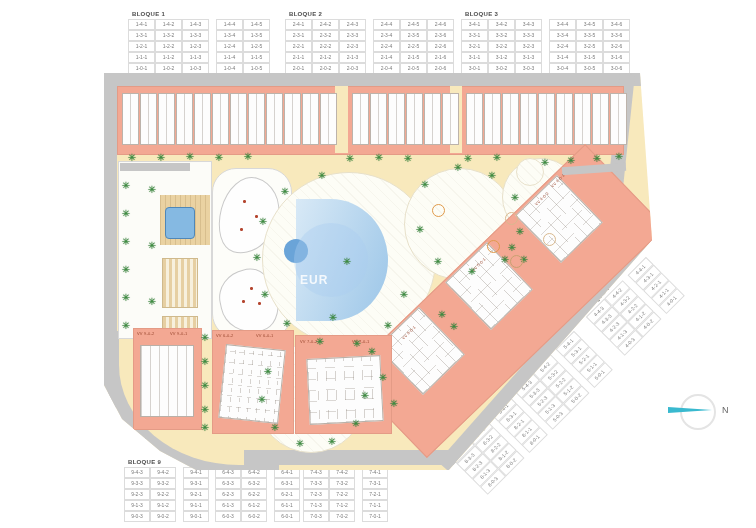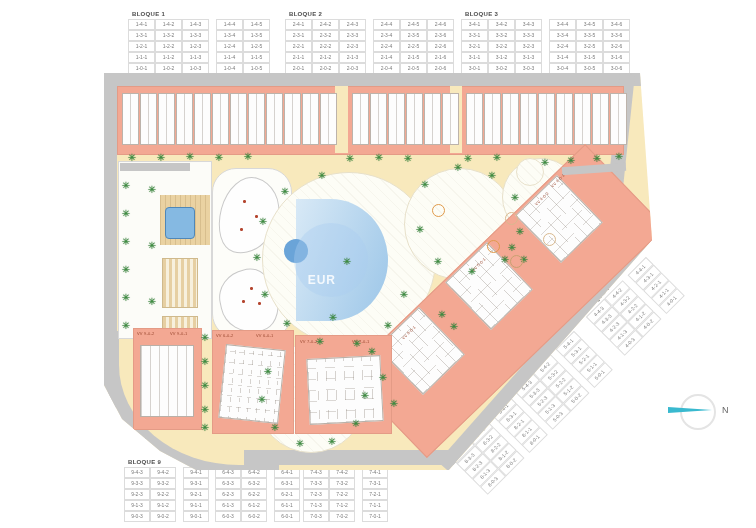--- a/index.html
+++ b/index.html
@@ -38,21 +38,21 @@
   .pergola{background:repeating-linear-gradient(90deg,#e6cfa2 0 3px,#f7f0dd 3px 6px);border:0.5px solid #cfb98c;}
 
   
   #compass{position:absolute;left:664px;top:392px;width:75px;height:38px;}
   #compass .ring-c{position:absolute;left:16px;top:2px;width:32px;height:32px;border-radius:50%;border:2px solid #e4e4e4;}
   #compass .arrow{position:absolute;left:4px;top:14.5px;width:0;height:0;
                   border-top:3.5px solid transparent;border-bottom:3.5px solid transparent;border-left:44px solid #39b9cf;}
   #compass .nlabel{position:absolute;left:58px;top:13px;font-size:9px;color:#666;}
 
   .wm-text{position:absolute;font-size:12px;font-weight:bold;color:rgba(255,255,255,.85);
-           width:36px;overflow:hidden;letter-spacing:1px;text-align:right;}
+           width:36px;overflow:hidden;letter-spacing:1px;}
 </style>
 </head>
 <body>
 
 <div class="canvas">
 
   <div class="tbl" style="left:128px;top:11px;">
       <div class="tbl-title">BLOQUE 1</div>
       <div class="tbl-grid">
         <div class="tbl-row">

